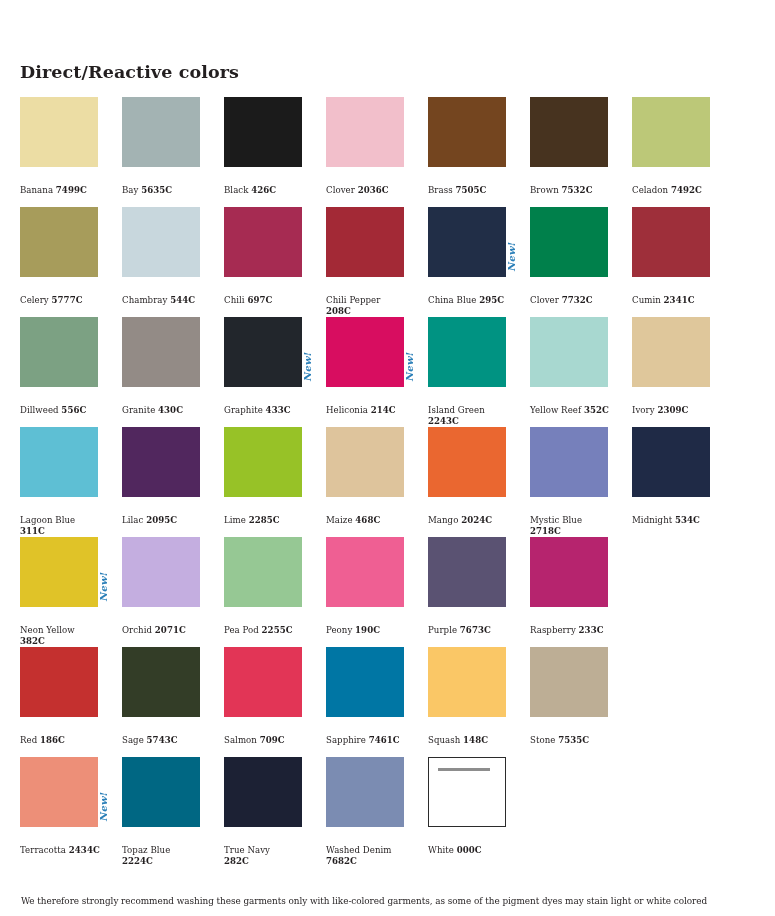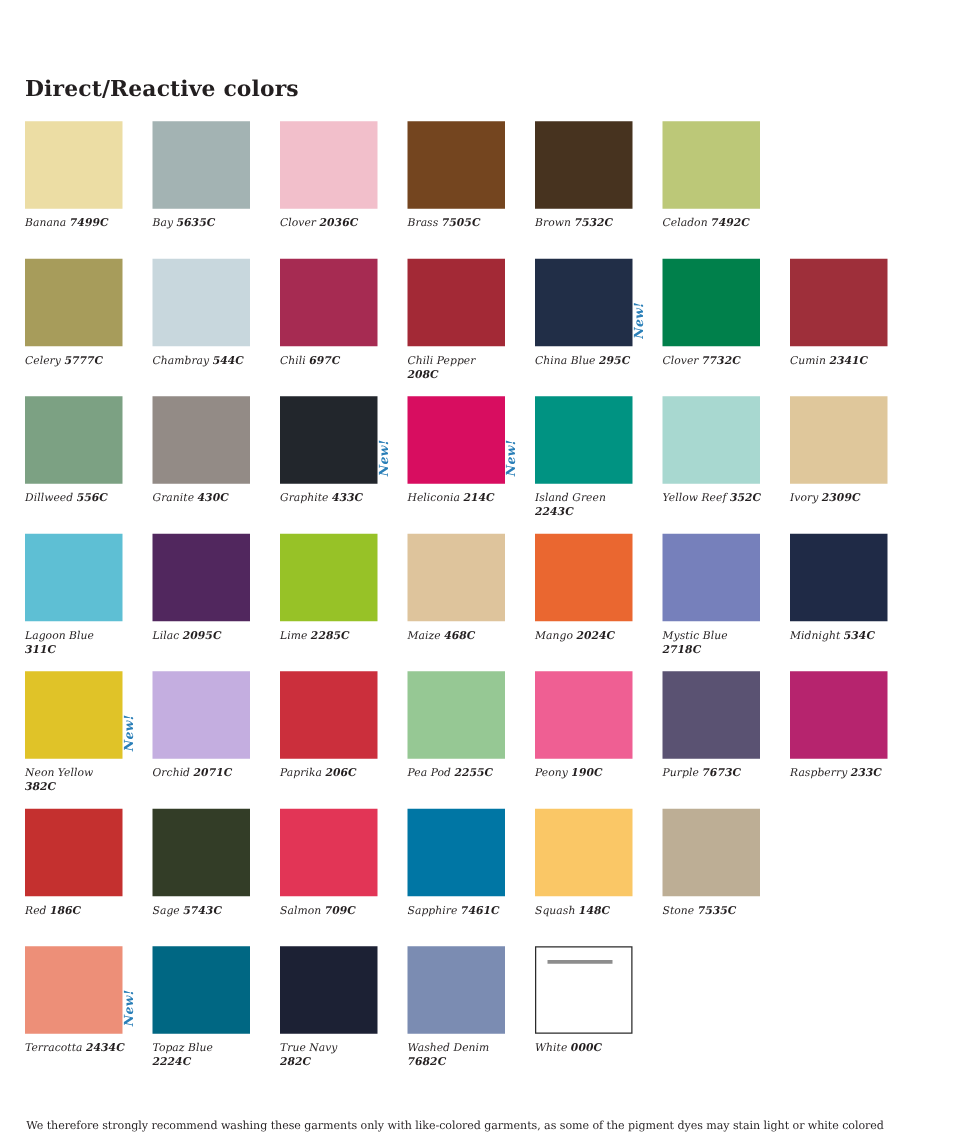--- a/index.html
+++ b/index.html
@@ -87,27 +87,26 @@
     font-size: 10px;
     font-weight: 700;
     font-style: italic;
     color: #2a7fb8;
     letter-spacing: 0.2px;
     white-space: nowrap;
     line-height: 1;
   }
   .swatch-label {
     width: 86px;
-    margin-top: 7px;
+    margin-top: 18px;
     font-family: "DejaVu Serif", "Liberation Serif", serif;
     font-size: 8.6px;
     line-height: 1.28;
     color: #231f20;
     letter-spacing: 0.05px;
-    font-style: italic;
   }
   .swatch-label .nm { font-weight: 400; }
   .swatch-label .cd { font-weight: 700; }
 
   
   .swatch-label.one-line { text-align: left; width: 82px; }
   .swatch-label.two-line { width: 78px; }
 
   
   .footer-note {
@@ -139,20 +138,26 @@
           <div class="swatch-label one-line"><span class="nm">Banana </span><span class="cd">7499C</span></div>
         </div>
         <div class="swatch-cell">
           <div class="swatch-chip-wrap">
             <div class="swatch-chip" style="background: rgb(163, 179, 179);"></div>
           </div>
           <div class="swatch-label one-line"><span class="nm">Bay </span><span class="cd">5635C</span></div>
         </div>
         <div class="swatch-cell">
           <div class="swatch-chip-wrap">
+            <div class="swatch-chip" style="background: rgb(27, 27, 27);"></div>
+          </div>
+          <div class="swatch-label one-line"><span class="nm">Black </span><span class="cd">426C</span></div>
+        </div>
+        <div class="swatch-cell">
+          <div class="swatch-chip-wrap">
             <div class="swatch-chip" style="background: rgb(242, 191, 203);"></div>
           </div>
           <div class="swatch-label one-line"><span class="nm">Clover </span><span class="cd">2036C</span></div>
         </div>
         <div class="swatch-cell">
           <div class="swatch-chip-wrap">
             <div class="swatch-chip" style="background: rgb(116, 69, 31);"></div>
           </div>
           <div class="swatch-label one-line"><span class="nm">Brass </span><span class="cd">7505C</span></div>
         </div>
@@ -313,26 +318,20 @@
         </div>
         <div class="swatch-cell">
           <div class="swatch-chip-wrap">
             <div class="swatch-chip" style="background: rgb(196, 174, 224);"></div>
             <span class="new-badge" style="color: rgb(42, 127, 184);">New!</span>
           </div>
           <div class="swatch-label one-line"><span class="nm">Orchid </span><span class="cd">2071C</span></div>
         </div>
         <div class="swatch-cell">
           <div class="swatch-chip-wrap">
-            <div class="swatch-chip" style="background: rgb(203, 47, 60);"></div>
-          </div>
-          <div class="swatch-label one-line"><span class="nm">Paprika </span><span class="cd">206C</span></div>
-        </div>
-        <div class="swatch-cell">
-          <div class="swatch-chip-wrap">
             <div class="swatch-chip" style="background: rgb(150, 200, 148);"></div>
           </div>
           <div class="swatch-label one-line"><span class="nm">Pea Pod </span><span class="cd">2255C</span></div>
         </div>
         <div class="swatch-cell">
           <div class="swatch-chip-wrap">
             <div class="swatch-chip" style="background: rgb(239, 95, 147);"></div>
           </div>
           <div class="swatch-label one-line"><span class="nm">Peony </span><span class="cd">190C</span></div>
         </div>

